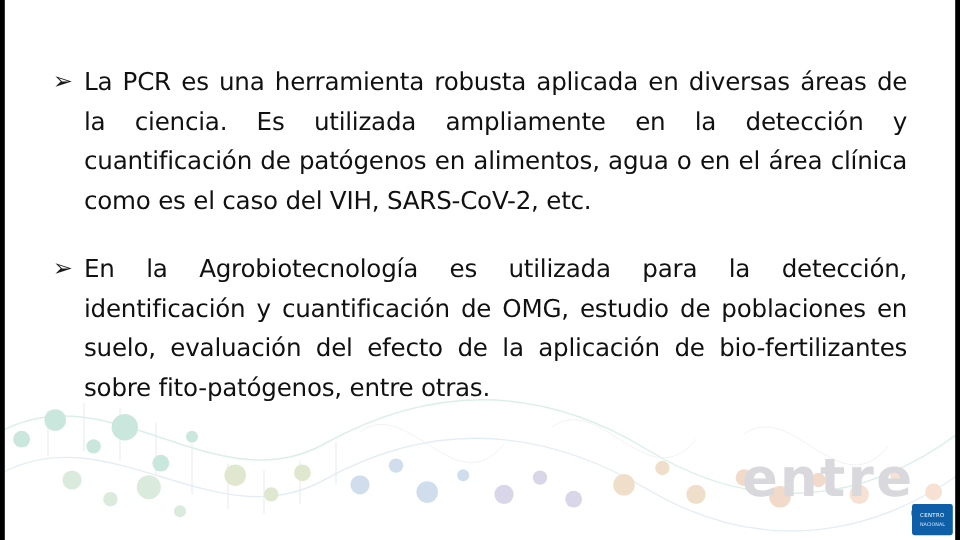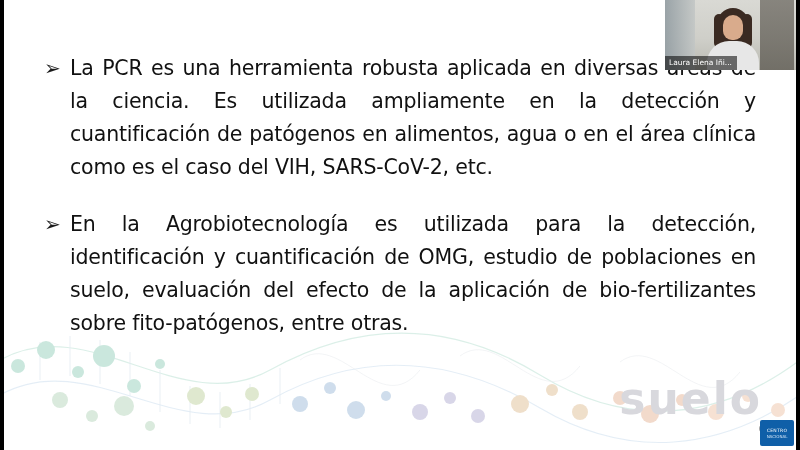--- a/index.html
+++ b/index.html
@@ -320,41 +320,27 @@
         <div class="bullet-text">La PCR es una herramienta robusta aplicada en diversas áreas de la ciencia. Es utilizada ampliamente en la detección y cuantificación de patógenos en alimentos, agua o en el área clínica como es el caso del VIH, SARS-CoV-2, etc.</div>
       </div>
 
       <div class="bullet-row">
         <div class="bullet-marker">➢</div>
         <div class="bullet-text">En la Agrobiotecnología es utilizada para la detección, identificación y cuantificación de OMG, estudio de poblaciones en suelo, evaluación del efecto de la aplicación de  bio-fertilizantes sobre fito-patógenos, entre otras.</div>
       </div>
 
     </div>
 
-    <div class="zoom-wm">suelo</div>
+    <div class="zoom-wm">entre</div>
     <div class="page-num">62</div>
 
     <div class="corner-logo">
       <div class="l1">CENTRO</div>
       <div class="l2">NACIONAL</div>
     </div>
 
   </div>
 
-  <div class="pip">
-    <div class="pip-video">
-      <div class="pip-wall"></div>
-      <div class="pip-door"></div>
-      <div class="pip-person">
-        <div class="pip-hair"></div>
-        <div class="pip-hair-side"></div>
-        <div class="pip-hair-side2"></div>
-        <div class="pip-face"></div>
-        <div class="pip-body"></div>
-      </div>
-    </div>
-    <div class="pip-name">Laura Elena Iñi...</div>
-  </div>
 
   <div class="edge-left"></div>
   <div class="edge-right"></div>
 
 </div>
 
 </body></html>

